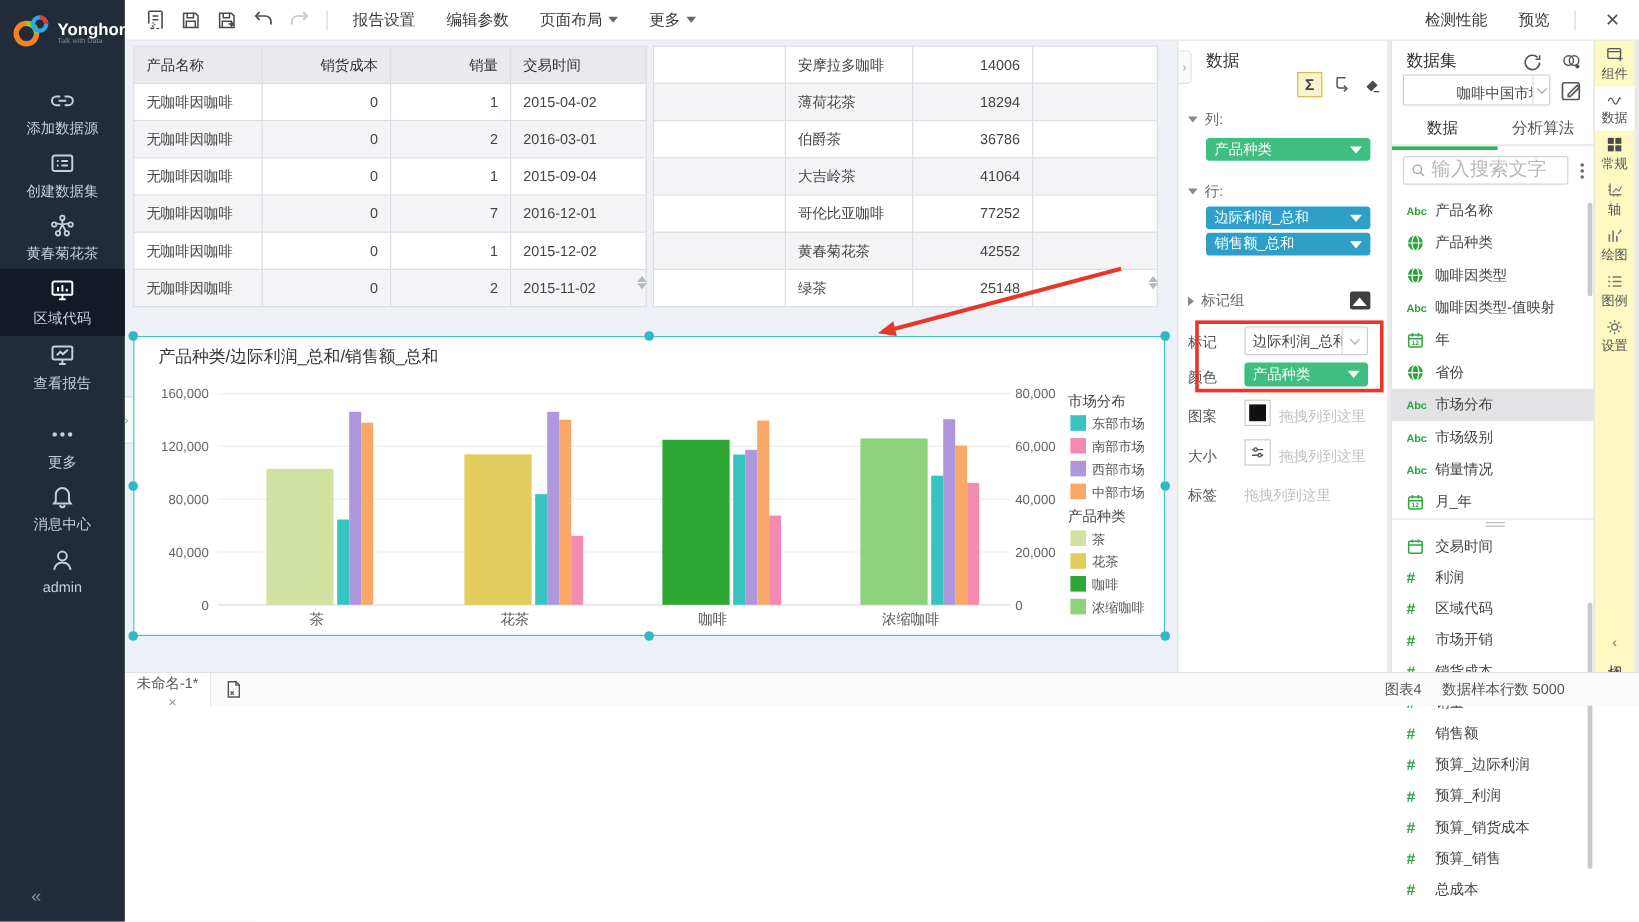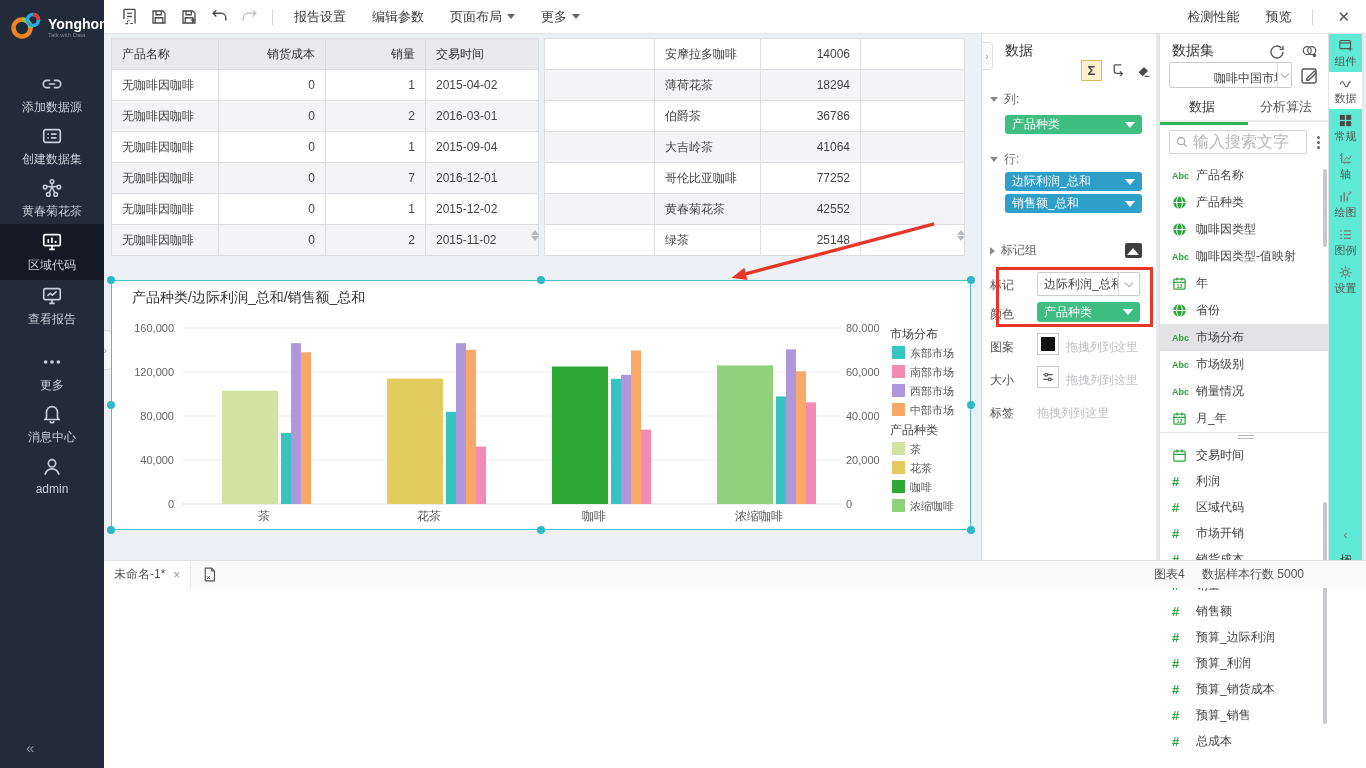--- a/index.html
+++ b/index.html
@@ -111,36 +111,36 @@
   .field.selected { background:#e3e3e6; }
   .f-ic { width:24px; display:flex; align-items:center; }
   .f-label { color:#444; font-size:12px; white-space:nowrap; }
   .abc { color:#2ca63c; font-size:9px; font-weight:bold; font-style:normal; }
   .hash { color:#2ca63c; font-size:13px; font-weight:bold; font-style:normal; }
   .list-divider { position:absolute; left:0; top:398px; width:100%; height:8px; border-top:1px solid #e4e4e8; }
   .list-divider:before { content:""; position:absolute; left:78px; top:2px; width:16px; height:1px; background:#b9b9bd; box-shadow:0 3px 0 #b9b9bd; }
   .vscroll { position:absolute; right:1px; width:4px; border-radius:2px; background:#c9c9cd; }
 
   
-  .right-strip { position:absolute; left:1228px; top:0; width:34px; height:100%; background:#5eead4; border-left:1px solid #e2e2e6; }
+  .right-strip { position:absolute; left:1228px; top:0; width:34px; height:100%; background:#fef9c3; border-left:1px solid #e2e2e6; }
   .rs-item { width:100%; padding:4px 0 3px; display:flex; flex-direction:column; align-items:center; cursor:pointer; }
   .rs-item.active { background:#fff; }
   .rs-label { font-size:11px; color:#555; margin-top:1px; }
   .rs-switch { position:absolute; bottom:4px; left:0; width:100%; display:flex; flex-direction:column; align-items:center; color:#555; cursor:pointer; }
   .rs-switch .ch { font-size:12px; color:#777; }
   .rs-switch .vtxt { writing-mode:vertical-rl; text-orientation:upright; font-size:12px; letter-spacing:3px; margin-top:2px; color:#444; }
 
   
   .red-box { position:absolute; left:896px; top:233px; width:157px; height:60px; border:3px solid #e8362b; z-index:20; pointer-events:none; }
   .arrow-overlay { position:absolute; left:0; top:0; width:100%; height:100%; z-index:19; pointer-events:none; }
 
   
   .statusbar { position:absolute; bottom:0; left:0; right:0; height:28px; background:#fafafa; border-top:1px solid #e2e2e6;
     display:flex; align-items:center; }
-  .st-tab { display:flex; align-items:center; padding:0 10px 0 14px; height:100%; background:#fff; border-right:1px solid #e6e6ea; }
+  .st-tab { display:flex; align-items:center; padding:0 10px 0 14px; height:100%; background:#fff; border-right:1px solid #e6e6ea;flex-direction:column; }
   .st-tab-label { color:#555; font-size:12px; }
   .st-tab-close { color:#999; margin-left:8px; font-size:12px; cursor:pointer; }
   .st-addsheet { margin-left:10px; cursor:pointer; }
   .st-right { margin-left:auto; color:#555; font-size:12px; padding-right:62px; }
   .st-right span { margin-left:14px; }
 </style>
 </head>
 <body>
 
 <aside class="sidebar">

